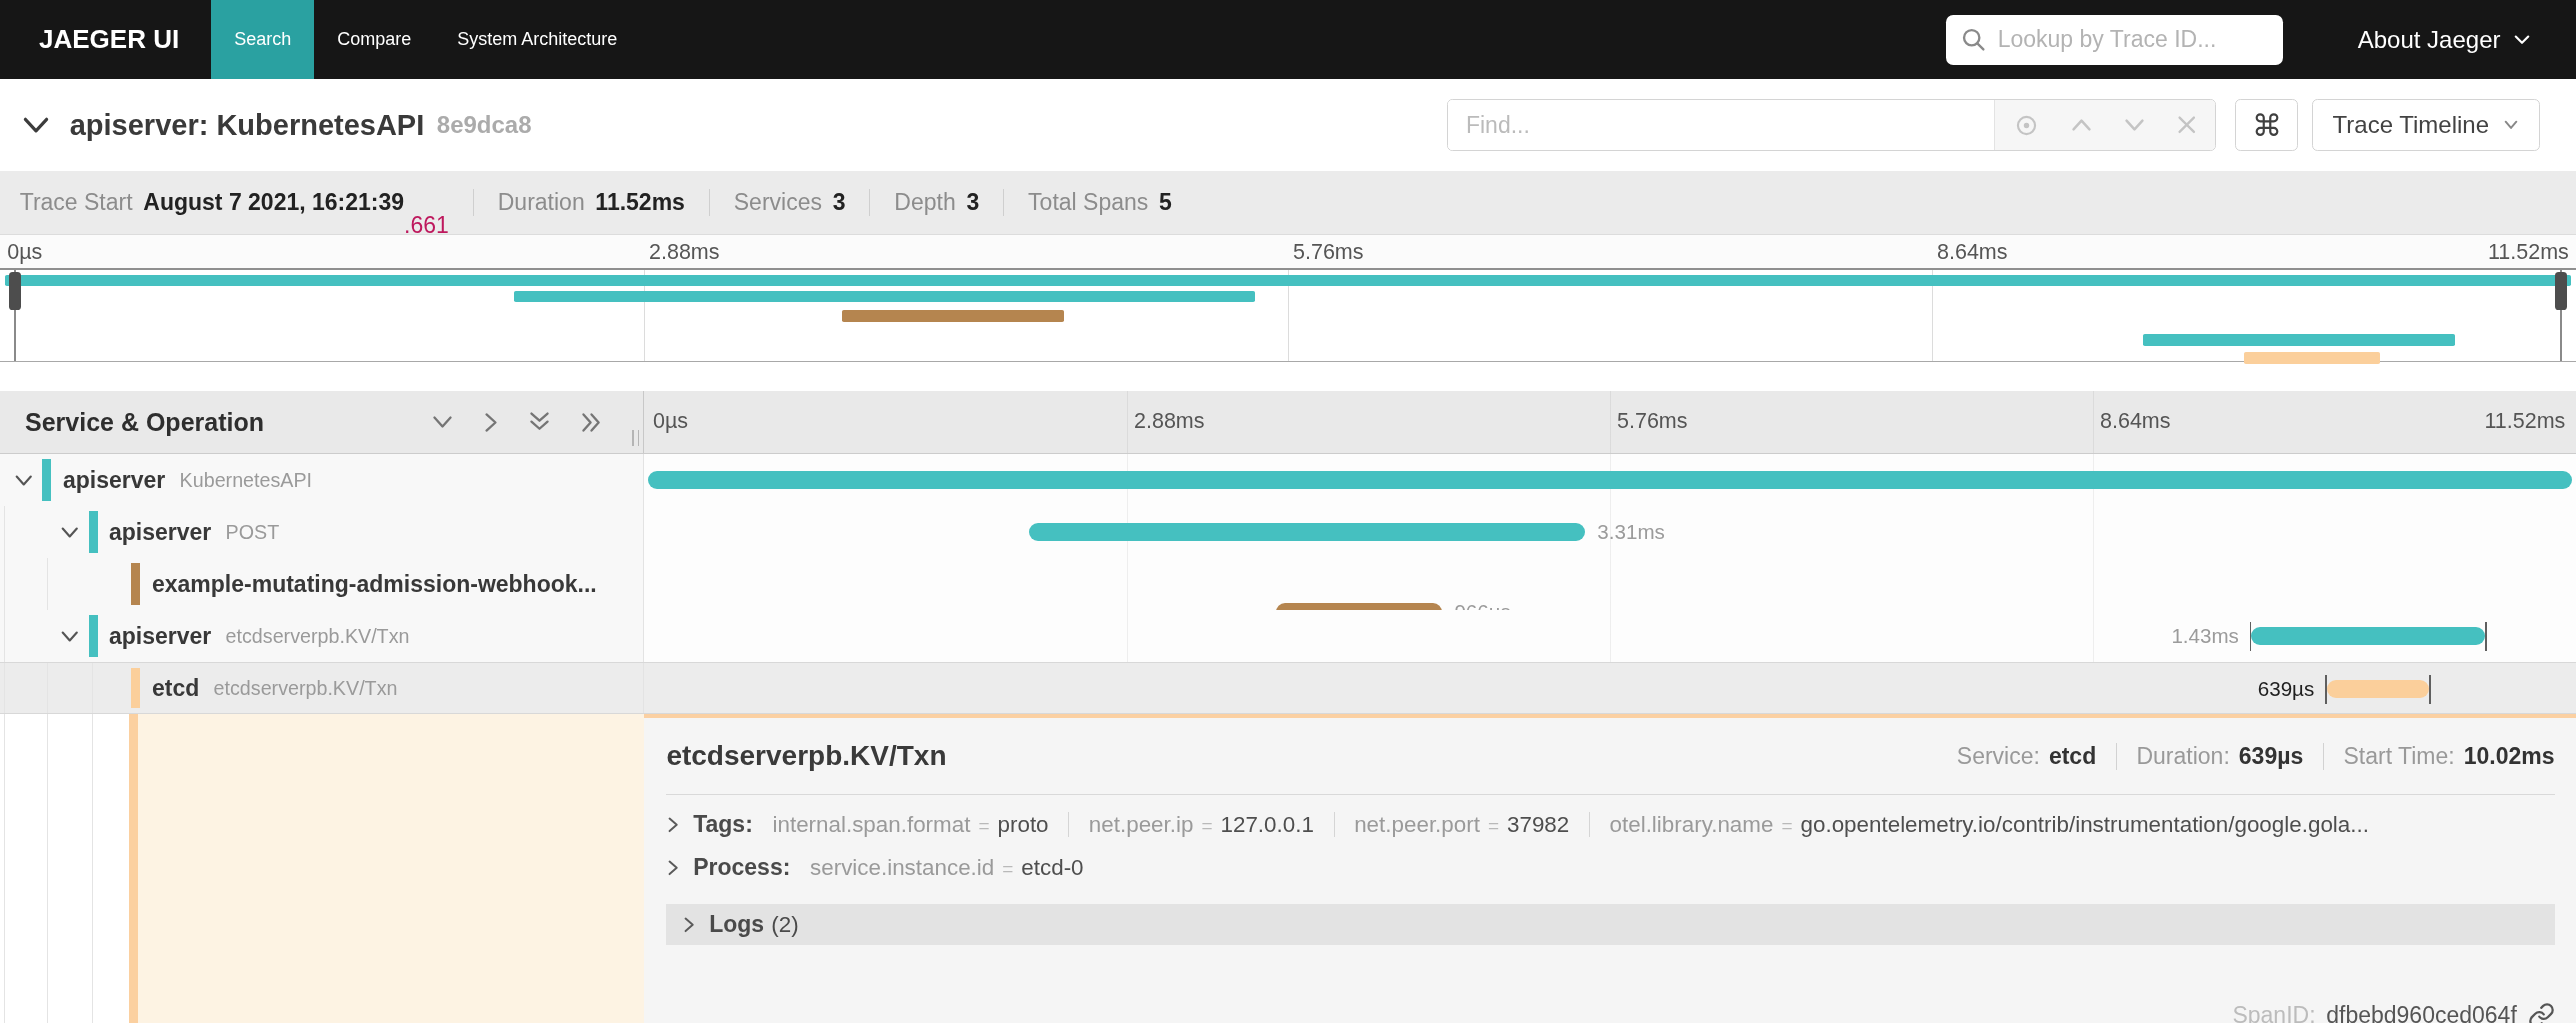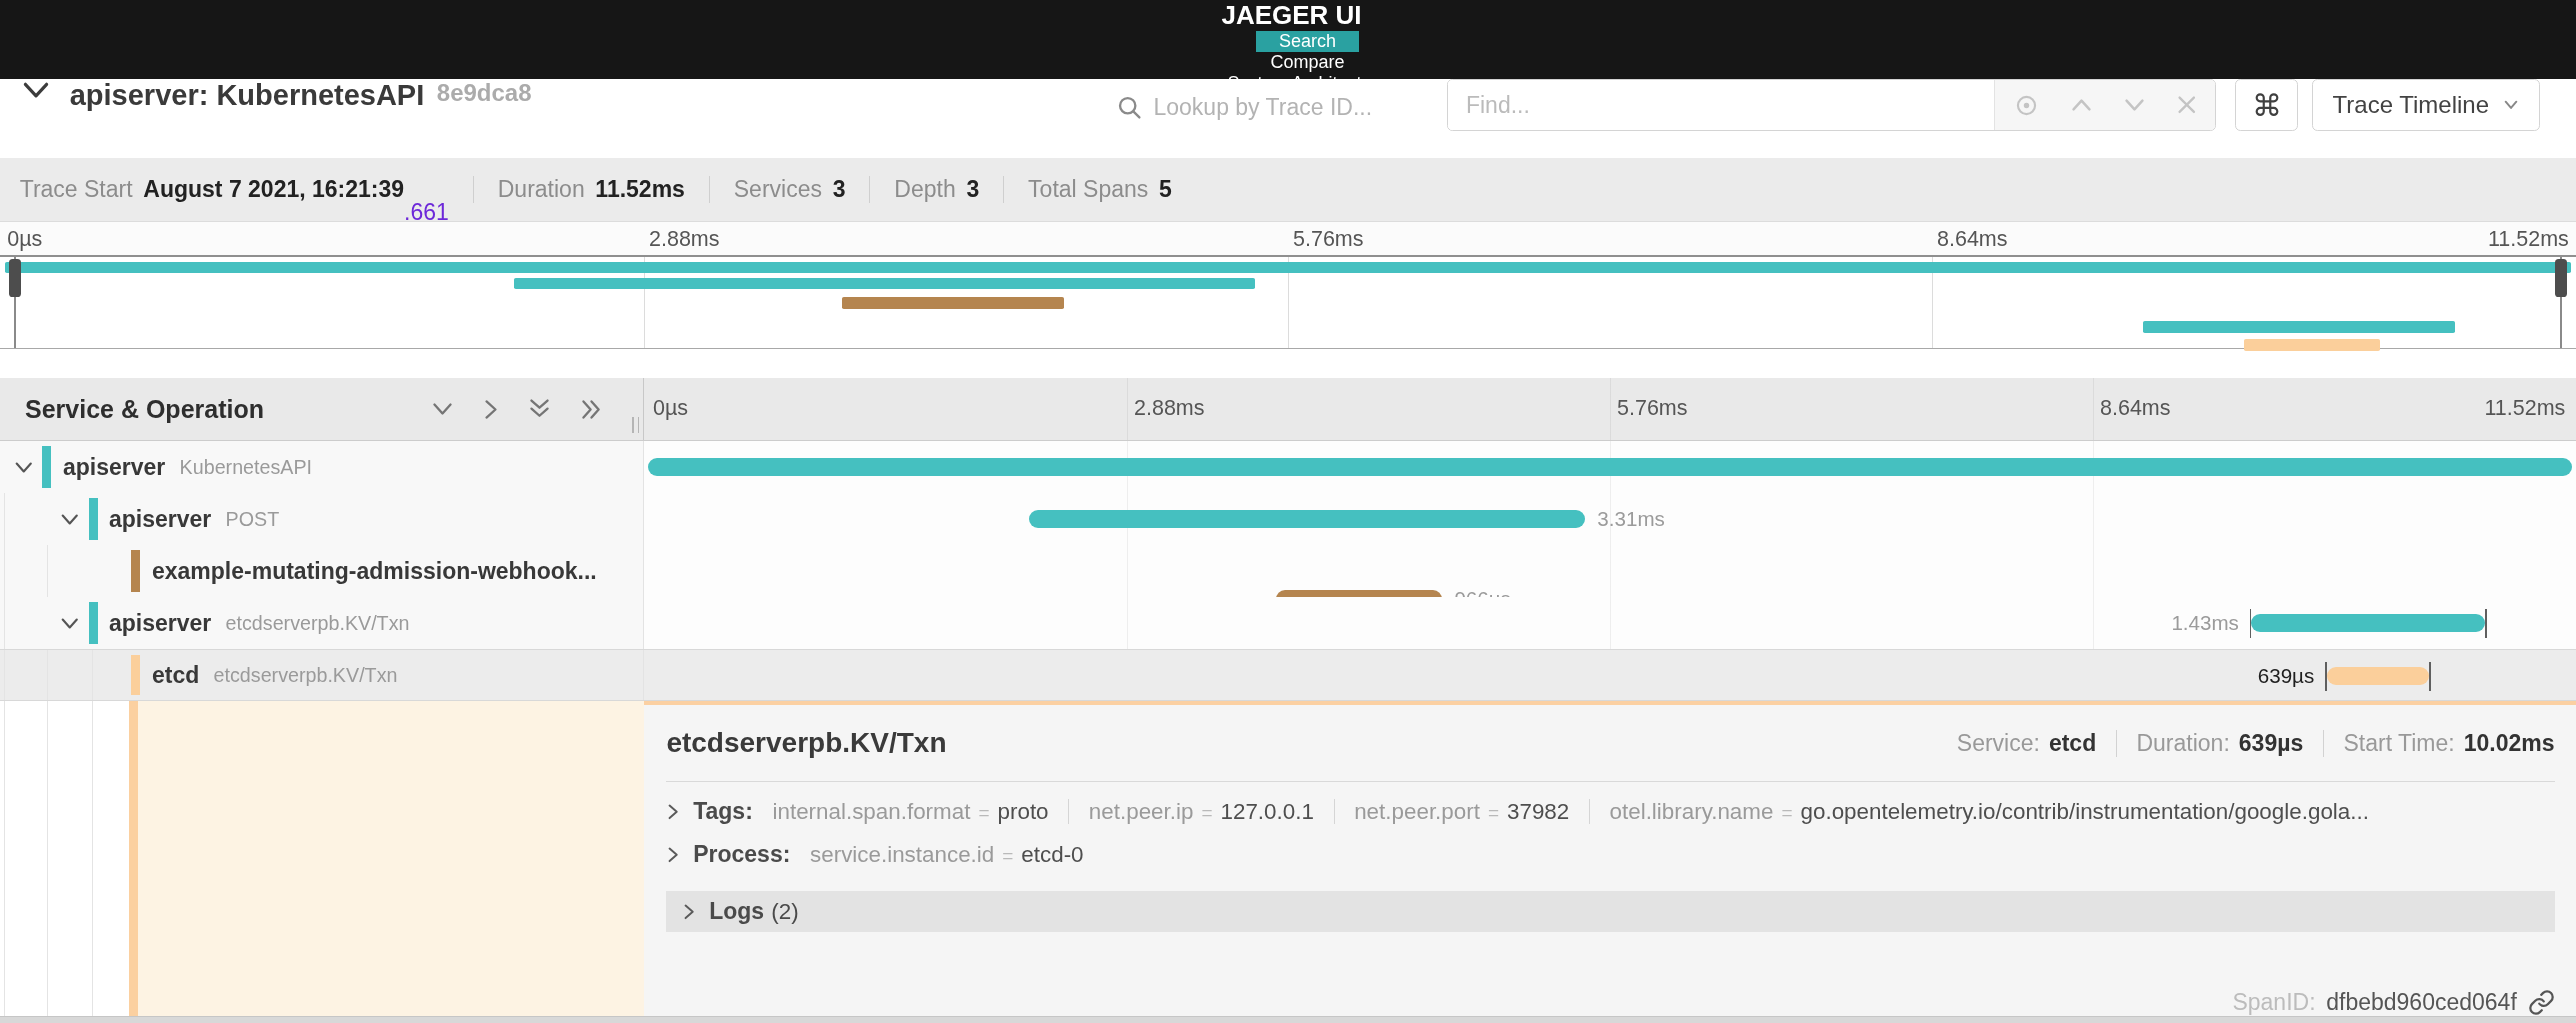--- a/index.html
+++ b/index.html
@@ -1,48 +1,48 @@
 <!DOCTYPE html>
 <html style="font-size:14.3px"><head>
 <meta charset="utf-8">
 <style>
   * { box-sizing: border-box; margin: 0; padding: 0; }
   body { background: #fff; font-family: "Liberation Sans", sans-serif; }
   .page { position: relative; width: 2576px; height: 1023px; overflow: hidden; background: #fff; }
 
   
-  .navbar { height: 79px; background: #161616; display: flex; align-items: center; padding-left: 39px; flex-direction: column; }
+  .navbar { height: 79px; background: #161616; display: flex; align-items: center; padding-left: 39px; }
   .brand { color: #fff; font-size: 26px; font-weight: bold; margin-right: 32px; white-space: nowrap; }
   .nav-item { height: 79px; display: flex; align-items: center; padding: 0 23px; color: #fff; font-size: 18px; cursor: pointer; }
   .nav-item.active { background: #2aa1a1; }
   .nav-spacer { flex: 1; }
   .lookup { width: 337px; height: 50px; background: #fff; border-radius: 7.2px; display: flex; align-items: center; padding: 0 14.3px; margin-right: 75px; }
   .lookup input { border: 0; outline: none; flex: 1; font-size: 23px; color: #444; margin-left: 10.7px; font-family: inherit; background: transparent; }
   .lookup input::placeholder { color: #b3b3b3; }
   .about { display: flex; align-items: center; gap: 12.5px; color: #fff; font-size: 24px; margin-right: 45px; cursor: pointer; white-space: nowrap; }
 
   
-  .trace-header { height: 79px; display: flex; padding: 0 36px 0 19.7px; background: #fff; }
+  .trace-header { height: 92px; display: flex; align-items: center; padding: 0 36px 0 19.7px; background: #fff; }
   .th-chev { margin-right: 18px; cursor: pointer; display: flex; }
   .trace-title { font-size: 29px; font-weight: bold; color: #3a3a3a; white-space: nowrap; }
   .trace-id { font-size: 24px; color: #ababab; font-weight: bold; margin-left: 12.5px; }
   .th-spacer { flex: 1; }
   .find-group { display: flex; height: 52px; border: 0.9px solid #d4d4d4; border-radius: 5.4px; overflow: hidden; background: #fff; }
   .find-group input { width: 546px; border: 0; outline: none; font-size: 23px; padding: 0 18px; color: #444; font-family: inherit; }
   .find-group input::placeholder { color: #bbb; }
   .find-btns { display: flex; align-items: center; background: #f6f6f6; border-left: 0.9px solid #e3e3e3; padding: 0 18px; gap: 30px; }
   .find-btn { display: flex; align-items: center; cursor: pointer; }
   .cmd-btn { width: 63px; height: 52px; border: 0.9px solid #d4d4d4; border-radius: 5.4px; margin-left: 19px; display: flex; align-items: center; justify-content: center; font-size: 30px; color: #3f3f3f; background: #fff; cursor: pointer; }
   .view-select { height: 52px; border: 0.9px solid #d4d4d4; border-radius: 5.4px; margin-left: 13.4px; display: flex; align-items: center; padding: 0 19.7px; gap: 14.3px; font-size: 24px; color: #434343; background: #fff; cursor: pointer; white-space: nowrap; }
 
   
   .summary { height: 64px; background: #ebebeb; border-bottom: 0.9px solid #dcdcdc; display: flex; align-items: center; padding-left: 19.7px; font-size: 23px; white-space: nowrap; }
   .sum-label { color: #8c8c8c; margin-right: 10.7px; }
   .sum-value { color: #222; font-weight: bold; }
-  .sum-suffix { color: #6d28d9; margin-top: 45px; }
+  .sum-suffix { color: #be185d; margin-top: 45px; }
   .sum-sep { width: 0.9px; height: 27px; background: #cfcfcf; margin: 0 24px; }
 
   
   .mini-axis { position: relative; height: 33px; background: #fbfbfb; font-size: 21.5px; color: #555; }
   .mini-axis span { position: absolute; top: 5.4px; }
   .minimap { position: relative; height: 94px; background: #fff; border-top: 2.7px solid #8f8f8f; border-bottom: 0.9px solid #a8a8a8; }
   .mini-grid { position: absolute; top: 0; bottom: 0; width: 0.9px; background: #dcdcdc; }
   .mini-bar { position: absolute; height: 11.6px; border-radius: 1.8px; }
   .mini-bar:nth-of-type(4) { top: 4.5px; }
   .mini-bar:nth-of-type(5) { top: 20.6px; }

